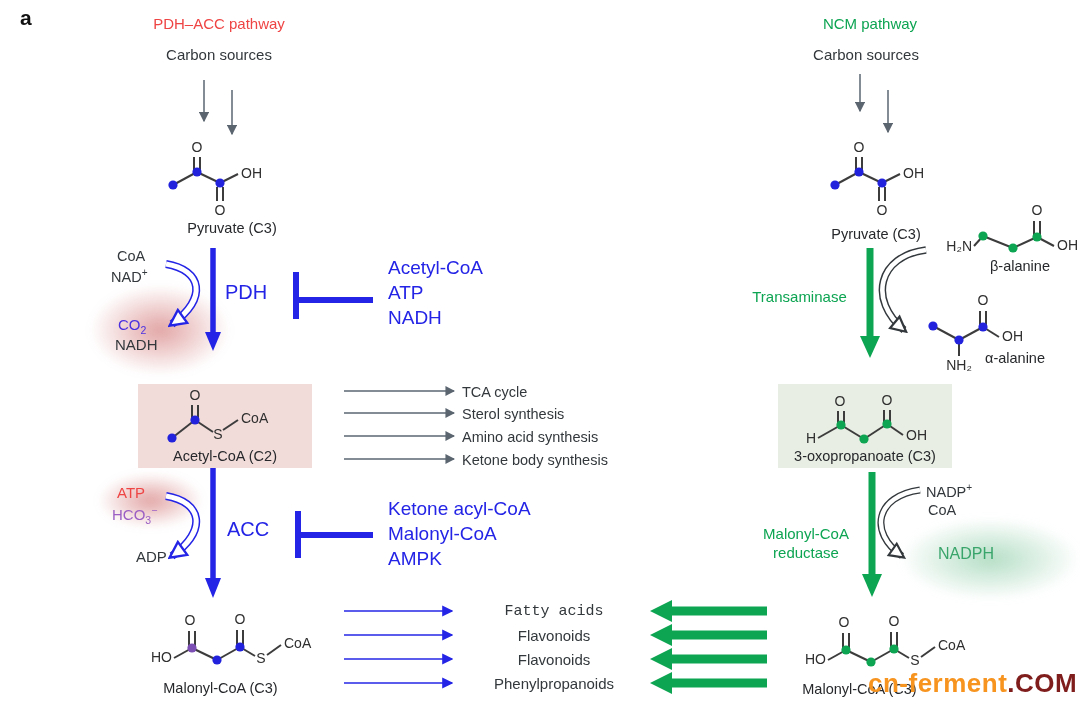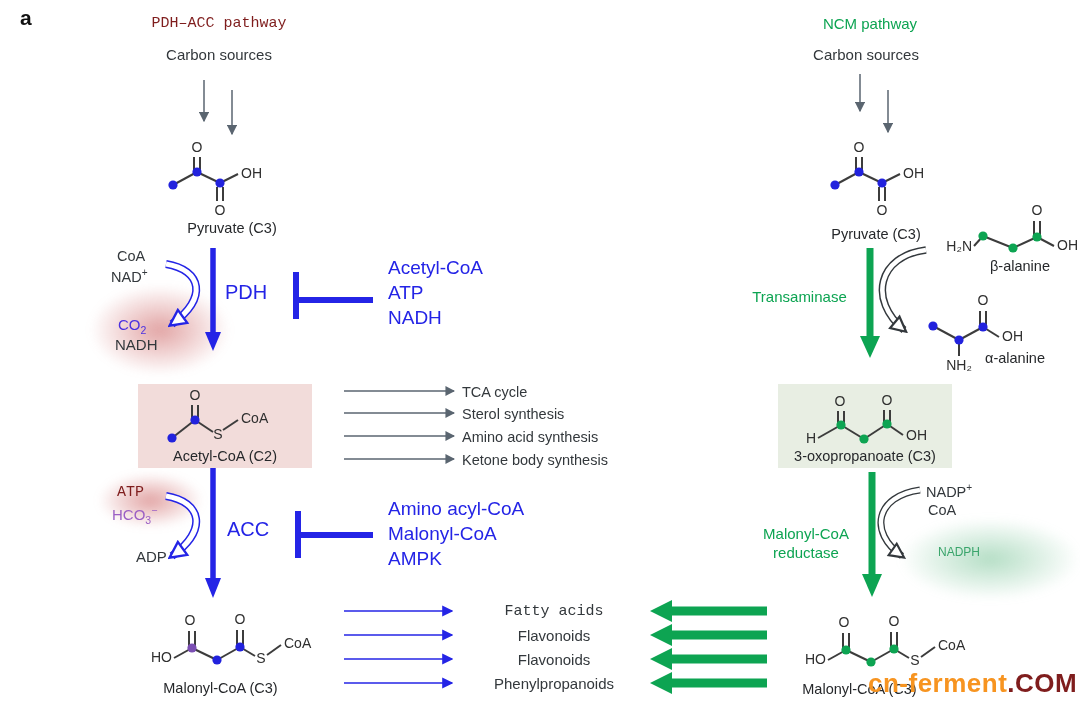--- a/index.html
+++ b/index.html
@@ -1,20 +1,20 @@
 <!DOCTYPE html>
 <html><head>
 <meta charset="utf-8">
 <style>
   html,body{margin:0;padding:0;}
   body{width:1080px;height:708px;position:relative;background:#ffffff;
        font-family:"Liberation Sans","DejaVu Sans",sans-serif;color:#26282b;overflow:hidden;}
   .abs{position:absolute;}
   .ctr{text-align:center;}
-  .blue{color:#7f1d1d;font-family:Liberation Mono, monospace;}
+  .blue{color:#ef4444;}
   .green{color:#0da452;}
   .gray{color:#33383c;}
   .purple{color:#9b5fc4;}
   .f14{font-size:14.5px;}
   .f15{font-size:15px;}
   .enzyme{font-size:20px;color:#2424e6;}
   .inhib{font-size:19px;color:#2424e6;line-height:25px;}
   .bar{background:#2424e6;position:absolute;}
   .molbox{position:absolute;}
   .hl-pink{background:#f2dcda;}
@@ -151,21 +151,21 @@
 
 <svg class="abs" style="left:198px;top:466px;" width="30" height="136">
   <line x1="15" y1="2" x2="15" y2="114" stroke="#2424e6" stroke-width="5.5"></line>
   <polygon points="7,112 23,112 15,132" fill="#2424e6"></polygon>
 </svg>
 <div class="abs enzyme" style="left:227px;top:518px;">ACC</div>
 
 <div class="bar" style="left:295px;top:511px;width:5.5px;height:47px;"></div>
 <div class="bar" style="left:295px;top:532px;width:78px;height:5.5px;"></div>
 <div class="abs inhib" style="left:388px;top:496px;">
-  <div>Amino acyl-CoA</div>
+  <div>Ketone acyl-CoA</div>
   <div>Malonyl-CoA</div>
   <div>AMPK</div>
 </div>
 
 <div class="molbox" style="left:140px;top:610px;"><svg width="175" height="62" viewBox="0 0 175 62">
       <line x1="34" y1="48" x2="52" y2="38" stroke="#3c3c3c" stroke-width="2"></line>
       <line x1="49" y1="36" x2="49" y2="21" stroke="#3c3c3c" stroke-width="2"></line>
       <line x1="55" y1="36" x2="55" y2="21" stroke="#3c3c3c" stroke-width="2"></line>
       <line x1="52" y1="38" x2="77" y2="50" stroke="#3c3c3c" stroke-width="2"></line>
       <line x1="77" y1="50" x2="100" y2="37" stroke="#3c3c3c" stroke-width="2"></line>
@@ -293,21 +293,21 @@
   <div>reductase</div>
 </div>
 
 <svg class="abs" style="left:862px;top:482px;" width="78" height="88">
   <path d="M 58 8 C 14 14, 6 50, 40 74" fill="none" stroke="#33383c" stroke-width="7"></path>
   <path d="M 58 8 C 14 14, 6 50, 40 74" fill="none" stroke="#ffffff" stroke-width="4.4" marker-end="url(#ah-hollow-dark)"></path>
 </svg>
 <div class="abs f14 gray" style="left:926px;top:482px;">
   <span>NADP</span><sup>+</sup></div>
 <div class="abs f14 gray" style="left:928px;top:502px;">CoA</div>
-<div class="abs" style="left:938px;top:545px;font-size:12px;color:#3aa56b;">NADPH</div>
+<div class="abs" style="left:938px;top:545px;font-size:16px;color:#3aa56b;">NADPH</div>
 
 <div class="molbox" style="left:794px;top:612px;"><svg width="175" height="62" viewBox="0 0 175 62">
       <line x1="34" y1="48" x2="52" y2="38" stroke="#3c3c3c" stroke-width="2"></line>
       <line x1="49" y1="36" x2="49" y2="21" stroke="#3c3c3c" stroke-width="2"></line>
       <line x1="55" y1="36" x2="55" y2="21" stroke="#3c3c3c" stroke-width="2"></line>
       <line x1="52" y1="38" x2="77" y2="50" stroke="#3c3c3c" stroke-width="2"></line>
       <line x1="77" y1="50" x2="100" y2="37" stroke="#3c3c3c" stroke-width="2"></line>
       <line x1="97" y1="35" x2="97" y2="20" stroke="#3c3c3c" stroke-width="2"></line>
       <line x1="103" y1="35" x2="103" y2="20" stroke="#3c3c3c" stroke-width="2"></line>
       <line x1="100" y1="37" x2="115" y2="46" stroke="#3c3c3c" stroke-width="2"></line>

